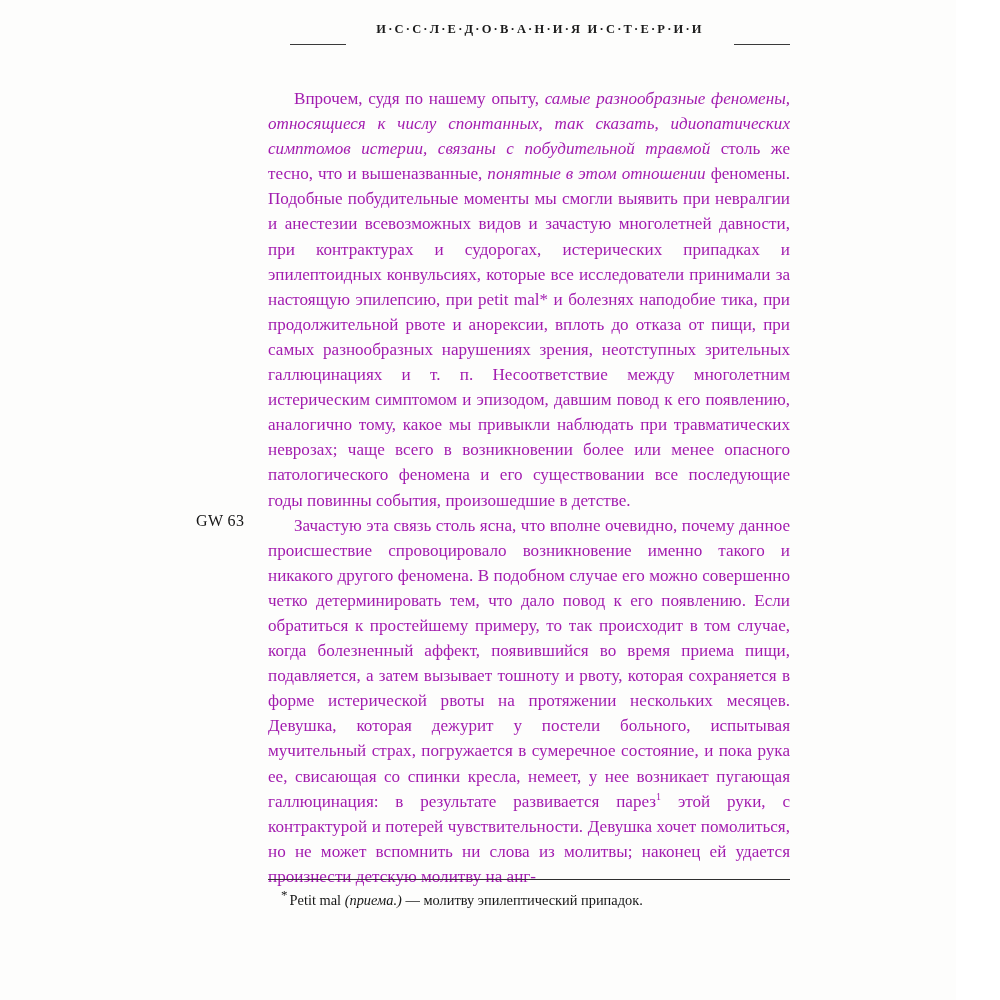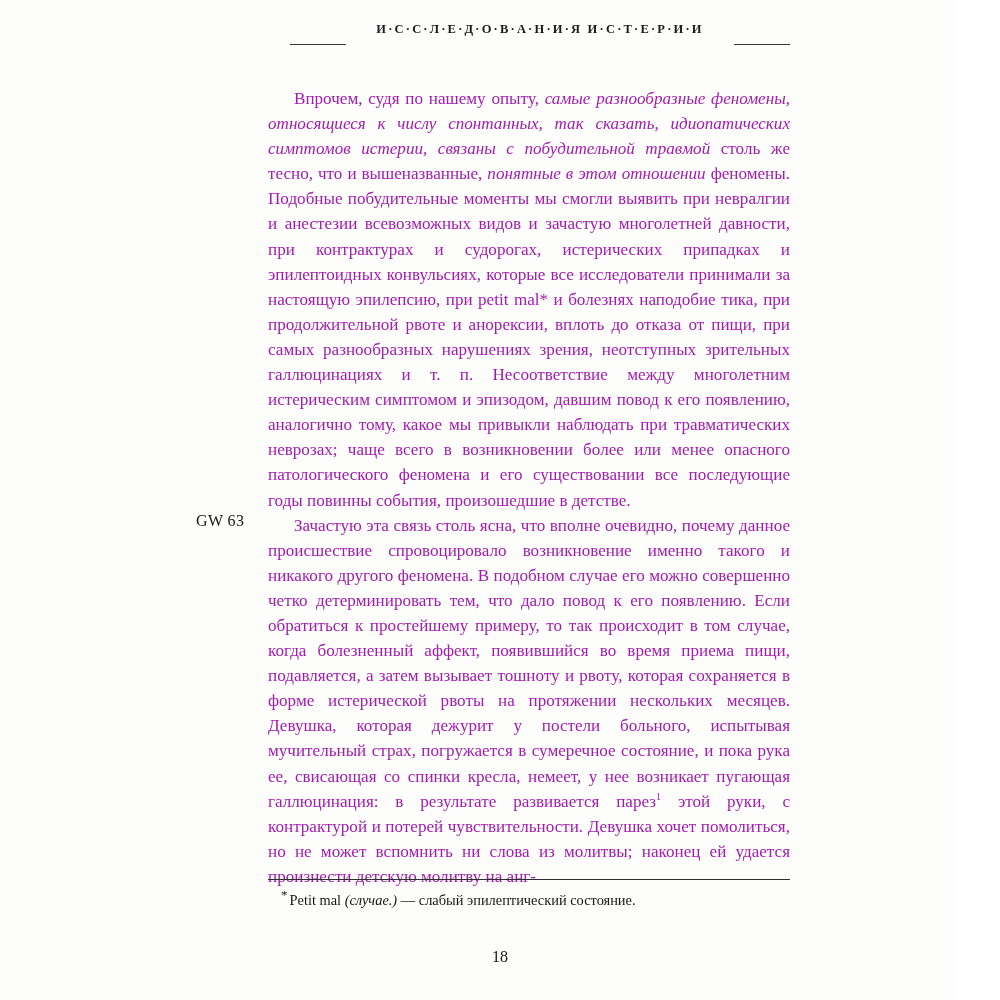--- a/index.html
+++ b/index.html
@@ -145,19 +145,18 @@
     <div class="text-column">
 
       <p class="para"><span class="indent"></span><span>Впрочем, судя по нашему опыту, </span><span class="it">самые разнообразные феномены, относящиеся к числу спонтанных, так сказать, идиопатических симптомов истерии, связаны с побудительной травмой</span><span> столь же тесно, что и вышеназванные, </span><span class="it">понятные в этом отношении</span><span> феномены. Подобные побудительные моменты мы смогли выявить при невралгии и анестезии всевозможных видов и зачастую многолетней давности, при контрактурах и судорогах, истерических припадках и эпилептоидных конвульсиях, которые все исследователи принимали за настоящую эпилепсию, при petit mal* и болезнях наподобие тика, при продолжительной рвоте и анорексии, вплоть до отказа от пищи, при самых разнообразных нарушениях зрения, неотступных зрительных галлюцинациях и т. п. Несоответствие между многолетним истерическим симптомом и эпизодом, давшим повод к его появлению, аналогично тому, какое мы привыкли наблюдать при травматических неврозах; чаще всего в возникновении более или менее опасного патологического феномена и его существовании все последующие годы повинны события, произошедшие в детстве.</span></p>
 
       <p class="para"><span class="indent"></span><span>Зачастую эта связь столь ясна, что вполне очевидно, почему данное происшествие спровоцировало возникновение именно такого и никакого другого феномена. В подобном случае его можно совершенно четко детерминировать тем, что дало повод к его появлению. Если обратиться к простейшему примеру, то так происходит в том случае, когда болезненный аффект, появившийся во время приема пищи, подавляется, а затем вызывает тошноту и рвоту, которая сохраняется в форме истерической рвоты на протяжении нескольких месяцев. Девушка, которая дежурит у постели больного, испытывая мучительный страх, погружается в сумеречное состояние, и пока рука ее, свисающая со спинки кресла, немеет, у нее возникает пугающая галлюцинация: в результате развивается парез</span><sup class="fn">1</sup><span> этой руки, с контрактурой и потерей чувствительности. Девушка хочет помолиться, но не может вспомнить ни слова из молитвы; наконец ей удается произнести детскую молитву на анг-</span></p>
 
     </div>
 
     <div class="footnote-rule"></div>
     <div class="footnote">
-      <span class="fn-mark">*</span><span>Petit mal </span><span class="it">(случае.)</span><span> — слабый эпилептический состояние.</span>
+      <span class="fn-mark">*</span><span>Petit mal </span><span class="it">(приема.)</span><span> — молитву эпилептический припадок.</span>
     </div>
 
-    <div class="folio">18</div>
 
   </div>
 </div>
 
 </body></html>

